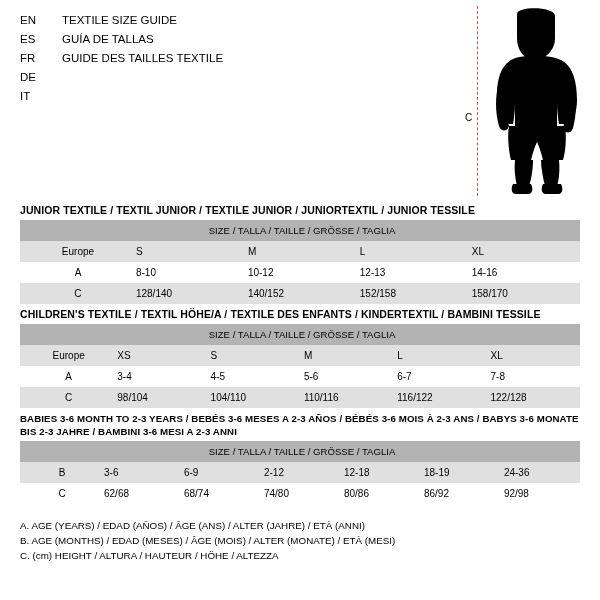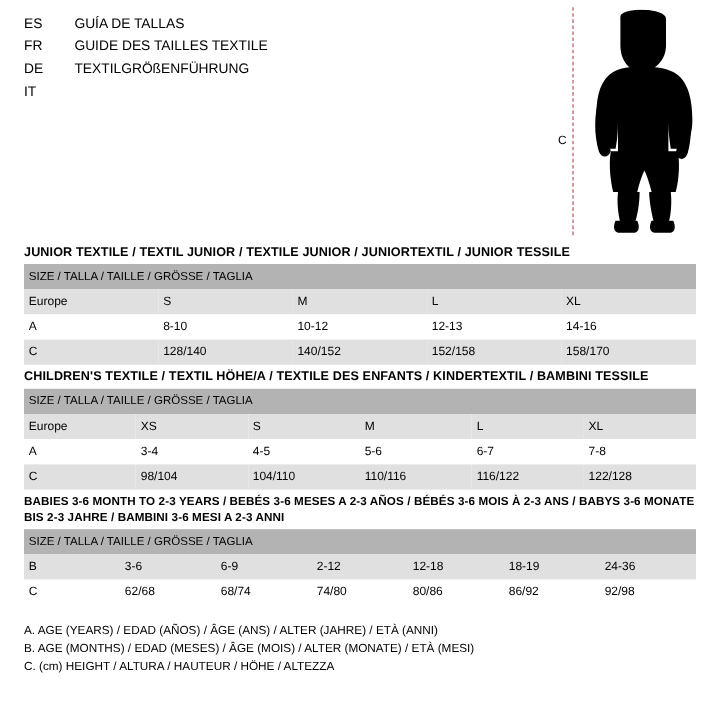--- a/index.html
+++ b/index.html
@@ -109,50 +109,54 @@
     font-weight: normal;
   }
   tr.shaded td {
     background: #e0e0e0;
   }
   tr.plain td {
     background: #ffffff;
   }
   .col-label {
     width: 88px;
+    text-align: center;
   }
 
   
   .legend {
     margin: 14px 20px 0 20px;
     font-size: 9.8px;
     line-height: 15px;
   }
   .legend div {
     white-space: nowrap;
   }
 </style>
 </head>
 <body>
 
 <div class="page">
 
   <div class="header">
     <div class="lang-list">
       <div class="lang-row">
+        <span class="lang-code">EN</span>
+        <span class="lang-text">TEXTILE SIZE GUIDE</span>
+      </div>
+      <div class="lang-row">
         <span class="lang-code">ES</span>
         <span class="lang-text">GUÍA DE TALLAS</span>
       </div>
       <div class="lang-row">
         <span class="lang-code">FR</span>
         <span class="lang-text">GUIDE DES TAILLES TEXTILE</span>
       </div>
       <div class="lang-row">
         <span class="lang-code">DE</span>
-        <span class="lang-text">TEXTILGRÖßENFÜHRUNG</span>
       </div>
       <div class="lang-row">
         <span class="lang-code">IT</span>
       </div>
     </div>
 
     <div class="figure-wrap">
       <div class="dash-line"></div>
       <div class="c-label">C</div>
       <svg class="baby-svg" width="100" height="188" viewBox="0 0 100 188">

